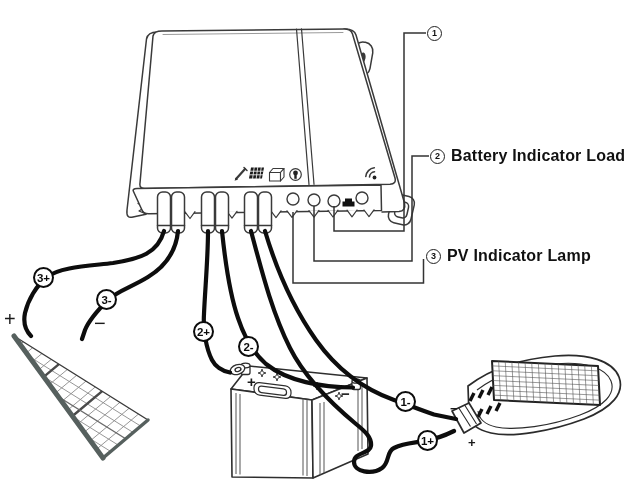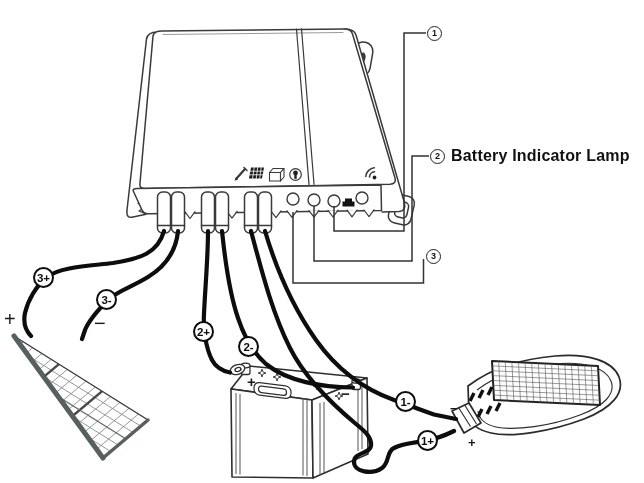--- a/index.html
+++ b/index.html
@@ -215,24 +215,25 @@
     <path d="M251,231 C262,272 272,312 290,348 C304,376 332,404 356,424 C366,432 372,438 371,446 C370,454 354,452 354,462 C354,472 372,475 382,468 C390,462 386,452 394,448 C404,443 414,443 424,441 C436,439 446,435 454,431"></path>
     <path d="M265,231 C276,268 292,306 316,340 C338,371 366,390 394,400 C406,404 420,410 434,414.5 L456,419"></path>
   </g>
 </svg>
 
 <div class="callout" style="left:427px;top:24px;">
   <span class="circ">1</span>
 </div>
 <div class="callout" style="left:430px;top:147px;">
   <span class="circ">2</span>
-  <span>Battery Indicator Lamp</span>
+  <span>Battery Indicator Load</span>
 </div>
 <div class="callout" style="left:426px;top:247px;">
   <span class="circ">3</span>
+  <span>PV Indicator Lamp</span>
 </div>
 
 <div class="wiretag" style="left:33px;top:267px;">3+</div>
 <div class="wiretag" style="left:96px;top:289px;">3-</div>
 <div class="wiretag" style="left:193px;top:321px;">2+</div>
 <div class="wiretag" style="left:238px;top:336px;">2-</div>
 <div class="wiretag" style="left:395px;top:391px;">1-</div>
 <div class="wiretag" style="left:417px;top:430px;">1+</div>
 
 <span class="sign s-big" style="left:4px;top:309px;">+</span>

